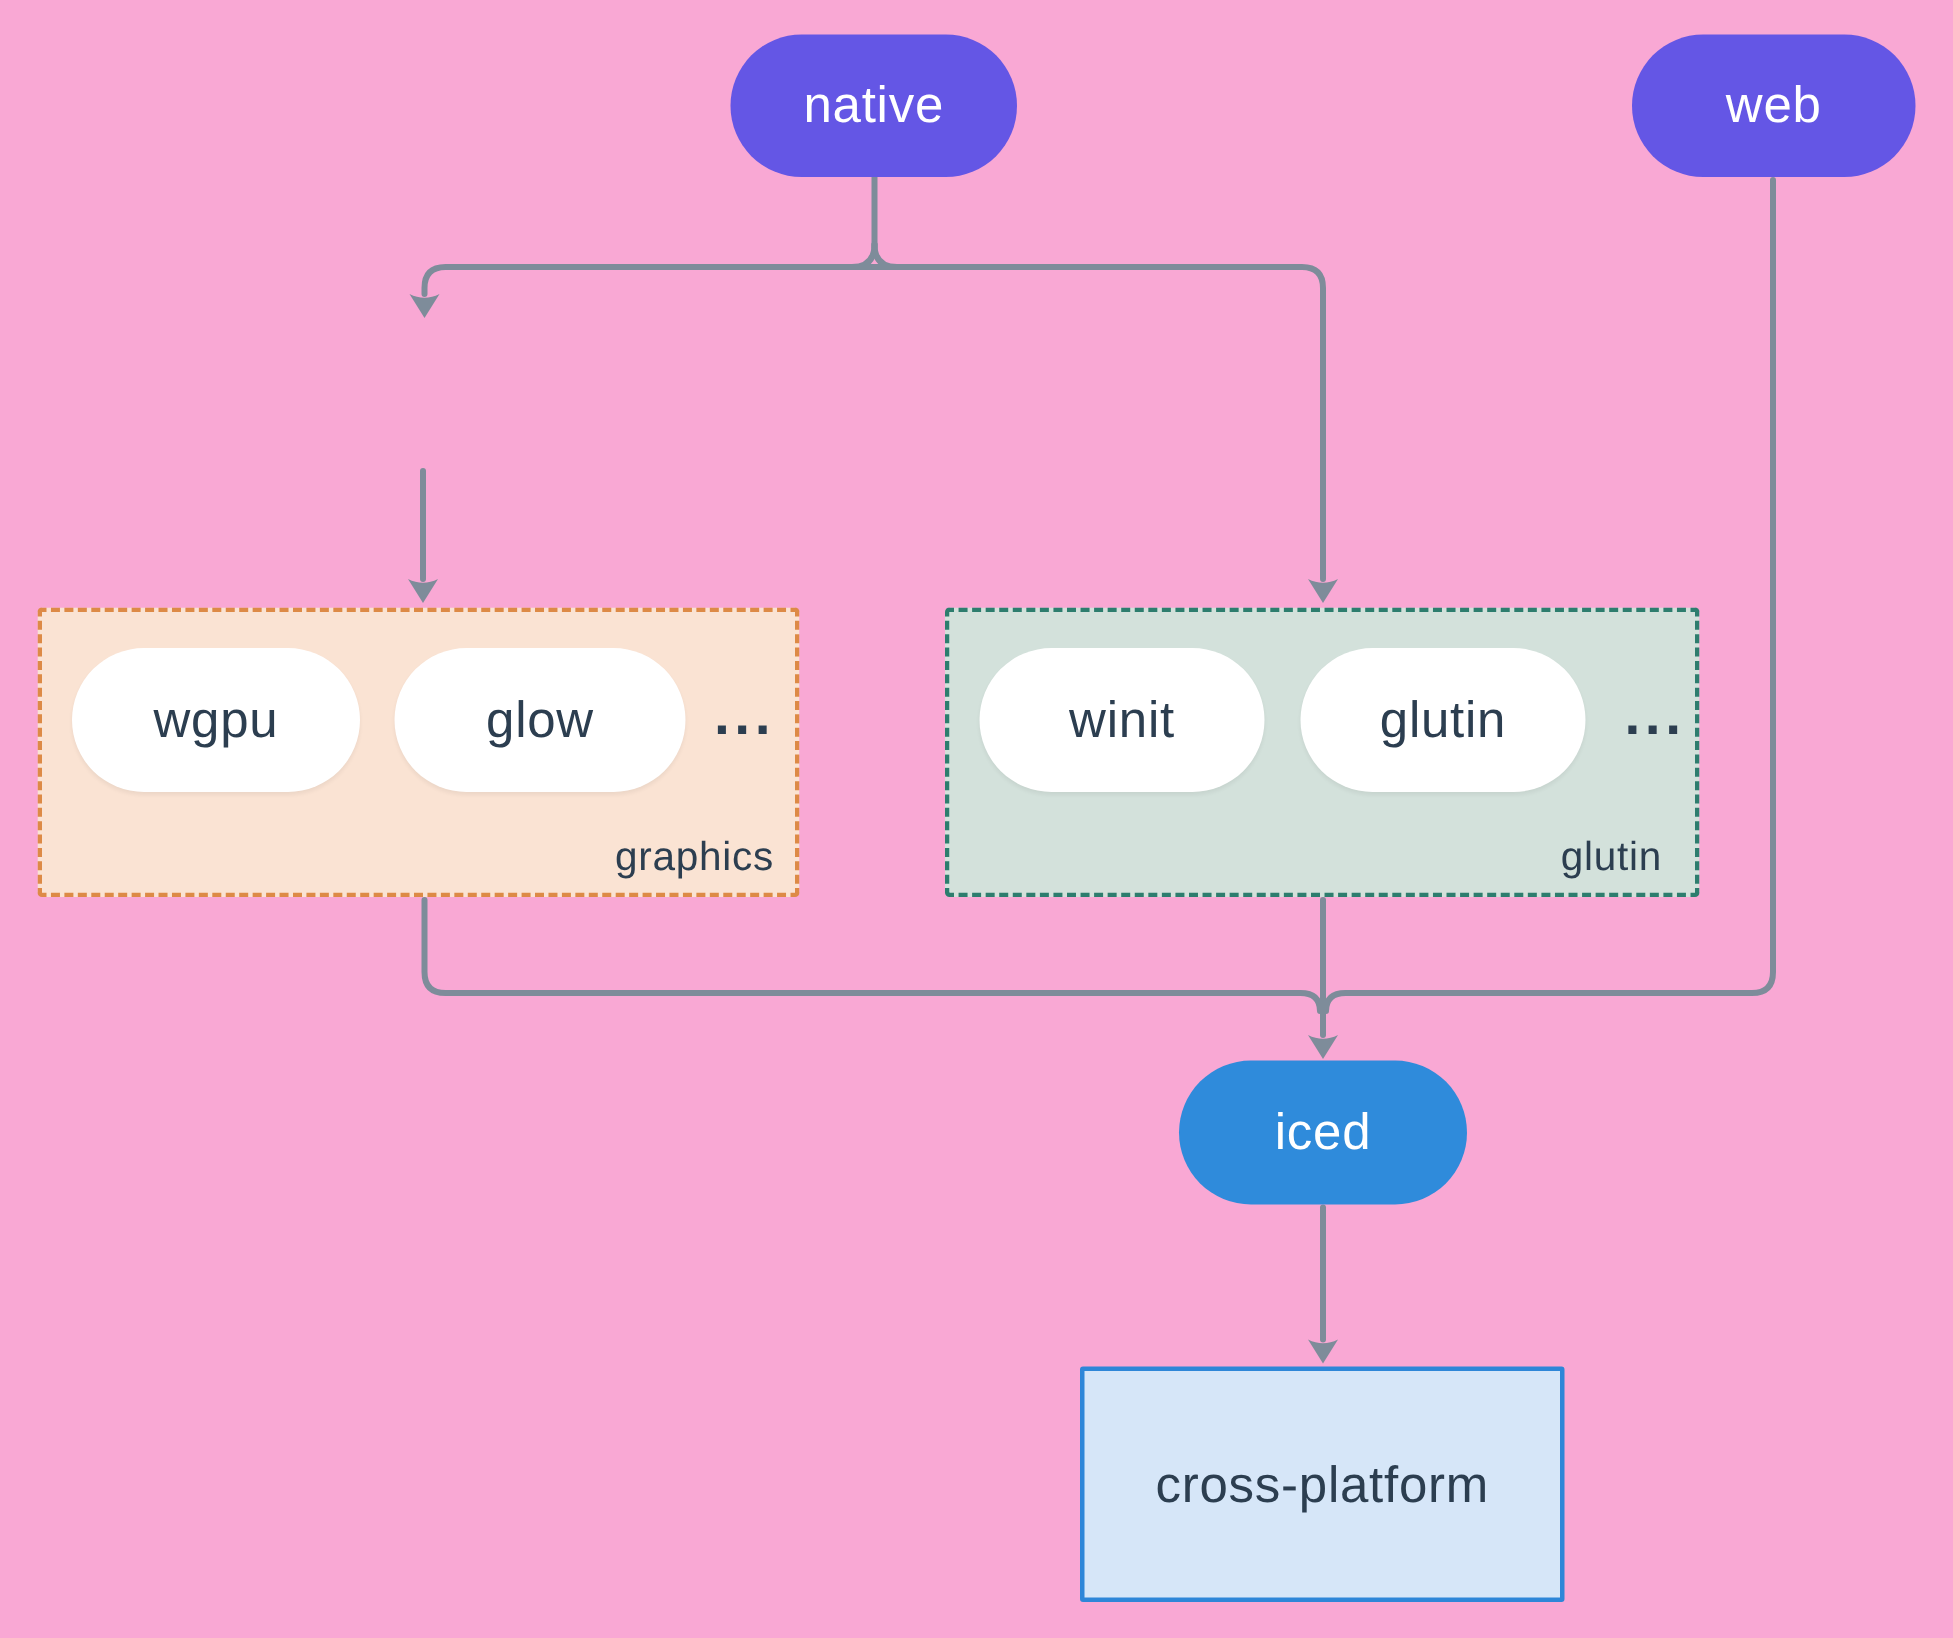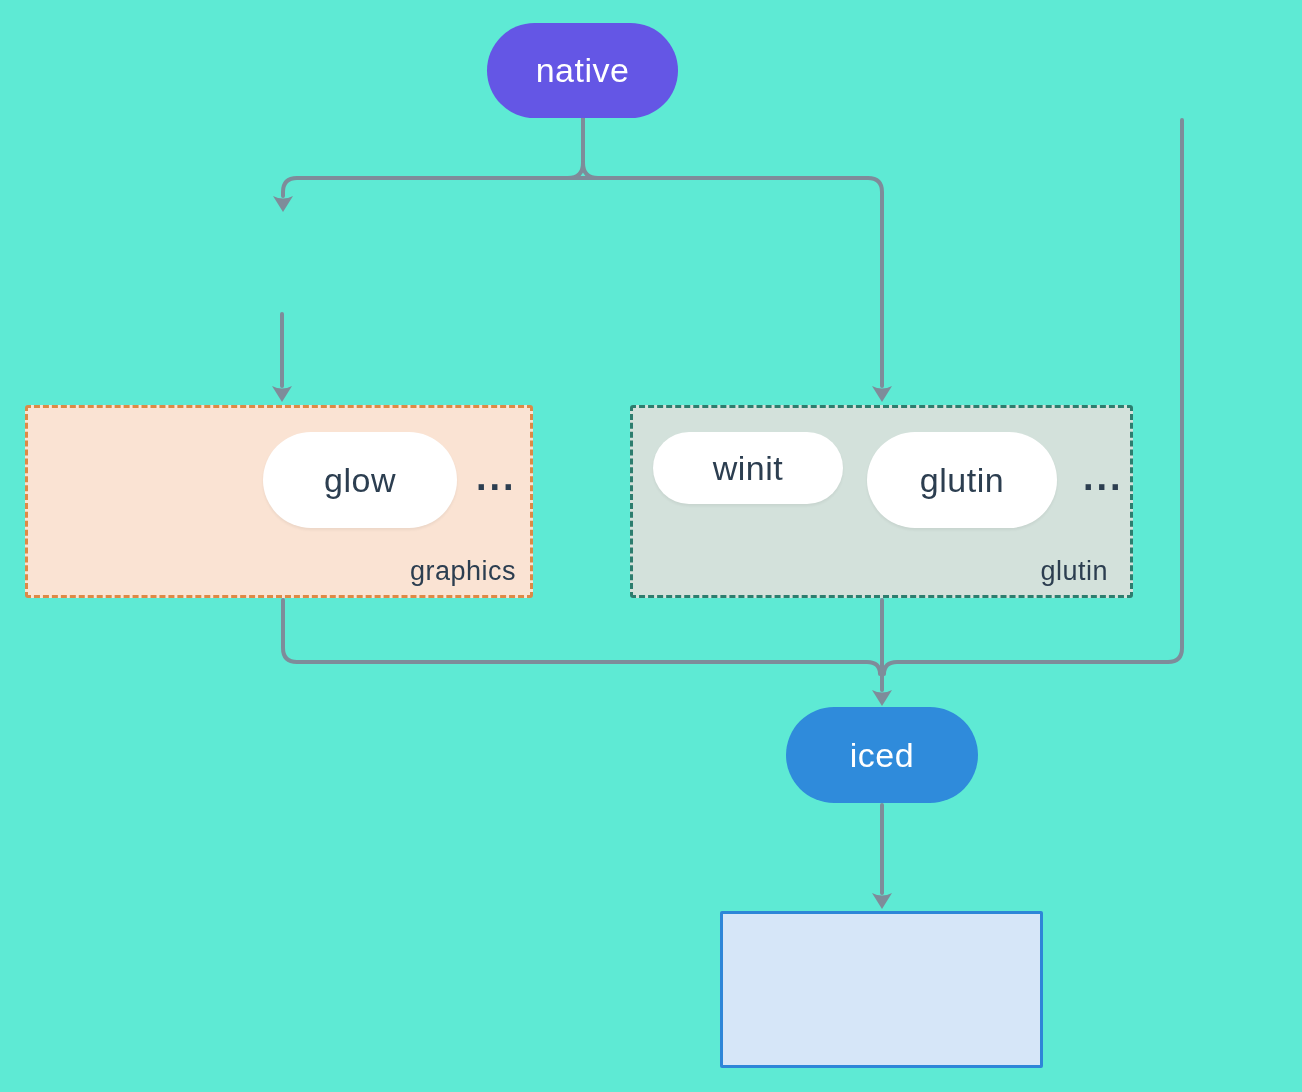--- a/index.html
+++ b/index.html
@@ -5,21 +5,21 @@
   html, body {
     margin: 0;
     padding: 0;
     background: #000000;
     font-family: "Liberation Sans", "DejaVu Sans", sans-serif;
   }
   .canvas {
     position: relative;
     width: 1302px;
     height: 1092px;
-    background: #5eead4;
+    background: #f9a8d4;
     overflow: hidden;
   }
   .wires {
     position: absolute;
     left: 0;
     top: 0;
     pointer-events: none;
   }
   .wires path.line {
     stroke: #7e8c9a;
@@ -132,41 +132,48 @@
     <g>
       <path class="line" d="M882,805 V893"></path>
       <path class="head" d="M872,893 L882,909 L892,893 Q882,898 872,893 Z"></path>
     </g>
   </svg>
 
   <div class="pill purple" style="left:487px; top:23px; width:191px; height:95px;">
     <span>native</span>
   </div>
 
+  <div class="pill purple" style="left:1088px; top:23px; width:189px; height:95px;">
+    <span>web</span>
+  </div>
 
 
   <div class="group-box renderers" style="left:25px; top:405px; width:508px; height:193px;">
+    <div class="pill white" style="left:20px; top:24px; width:192px; height:96px;">
+      <span>wgpu</span>
+    </div>
     <div class="pill white" style="left:235px; top:24px; width:194px; height:96px;">
       <span>glow</span>
     </div>
     <span class="ellipsis" style="left:448px; top:48px;">...</span>
     <span class="group-label">graphics</span>
   </div>
 
   <div class="group-box shells" style="left:630px; top:405px; width:503px; height:193px;">
-    <div class="pill white" style="left:20px; top:24px; width:190px; height:72px;">
+    <div class="pill white" style="left:20px; top:24px; width:190px; height:96px;">
       <span>winit</span>
     </div>
     <div class="pill white" style="left:234px; top:24px; width:190px; height:96px;">
       <span>glutin</span>
     </div>
     <span class="ellipsis" style="left:450px; top:48px;">...</span>
     <span class="group-label" style="right:22px;">glutin</span>
   </div>
 
   <div class="pill blue" style="left:786px; top:707px; width:192px; height:96px;">
     <span>iced</span>
   </div>
 
   <div class="app-box" style="left:720px; top:911px; width:323px; height:157px;">
+    <span>cross-platform</span>
   </div>
 
 </div>
 
 </body></html>

